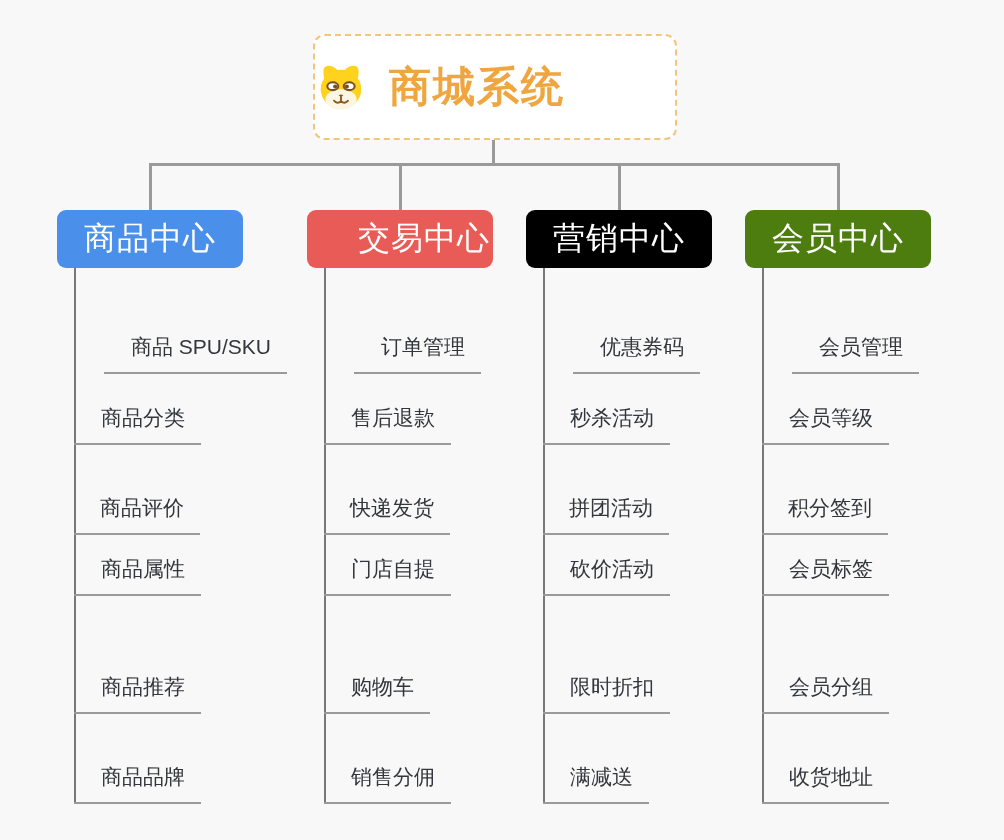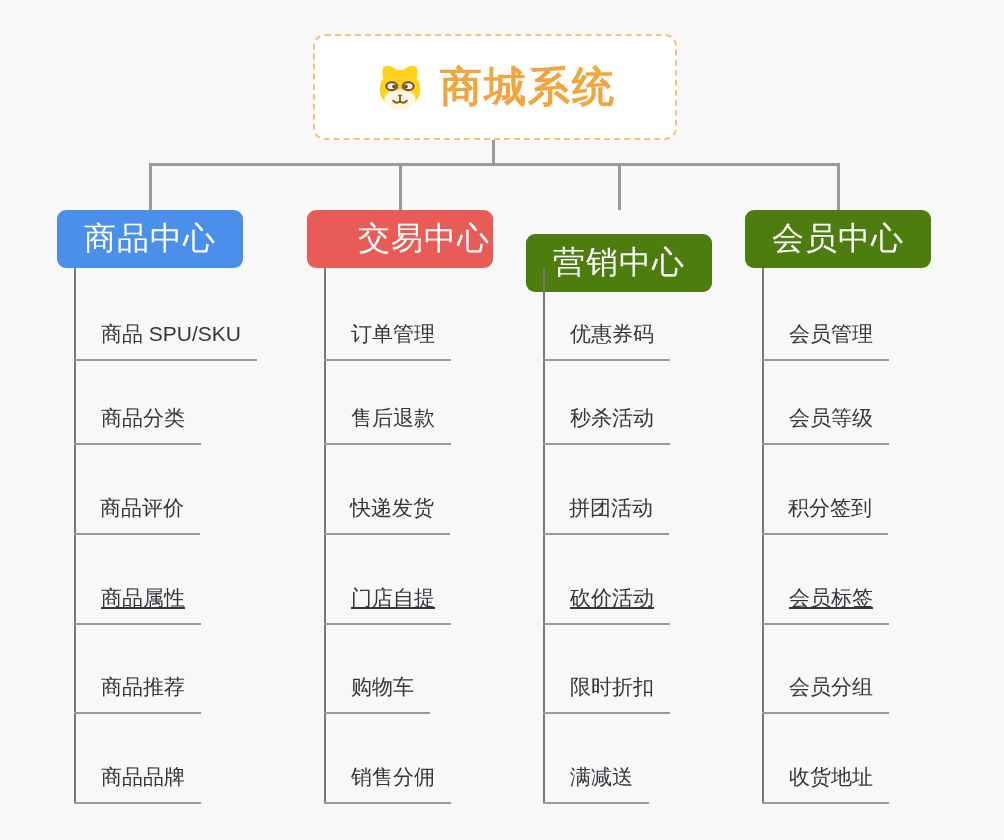--- a/index.html
+++ b/index.html
@@ -16,21 +16,21 @@
   .line { position:absolute; background:#9a9a9a; }
   .stem  { left:492px; top:140px; width:3px; height:24px; }
   .hbar  { left:149px; top:163px; width:691px; height:3px; }
   .drop  { top:163px; width:3px; height:47px; }
   .drop0 { left:149px; } .drop1 { left:399px; } .drop2 { left:618px; } .drop3 { left:837px; }
 
   
   .root {
     position:absolute; left:313px; top:34px; width:364px; height:106px;
     background:#ffffff; border:2px dashed #f2c57c; border-radius:12px;
-    display:flex; align-items:center; justify-content:center; gap:14px;
+    display:flex; align-items:center; gap:22px;
     cursor:pointer;
   }
   .root-label { font-size:42px; font-weight:600; color:#f0a63f; letter-spacing:2px; white-space:nowrap; }
   .root-icon { width:52px; height:50px; flex:0 0 auto; }
 
   
   .bnode {
     position:absolute; top:210px; width:186px; height:58px; border-radius:9px;
     color:#ffffff; font-size:32px; letter-spacing:1px;
     display:flex; align-items:center; justify-content:center;
@@ -44,22 +44,22 @@
 
   
   .child {
     position:absolute;
     font-size:21px; line-height:30px; color:#33363b;
     padding:0 16px 10px 27px;
     border-bottom:2px solid #9a9a9a;
     white-space:nowrap; cursor:pointer;
   }
   .c0 { left:74px; } .c1 { left:324px; } .c2 { left:543px; } .c3 { left:762px; }
-  .r0 { top:319px; } .r1 { top:403px; } .r2 { top:493px;padding-left:26px; }
-  .r3 { top:583px;text-decoration:underline; } .r4 { top:672px;text-align:center; } .r5 { top:762px; }
+  .r0 { top:332px;margin-left:30px; } .r1 { top:403px; } .r2 { top:493px;padding-left:26px; }
+  .r3 { top:554px; } .r4 { top:672px;text-align:center; } .r5 { top:762px; }
 </style>
 </head>
 <body>
 
 <div class="canvas">
 
   <div class="line stem"></div>
   <div class="line hbar"></div>
   <div class="line drop drop0"></div>
   <div class="line drop drop1"></div>
@@ -94,21 +94,21 @@
 
   <div class="bnode b1" style="background-color: rgb(232, 91, 86); padding-left: 48px;">交易中心</div>
   <div class="trunk t1"></div>
   <div class="child c1 r0">订单管理</div>
   <div class="child c1 r1">售后退款</div>
   <div class="child c1 r2">快递发货</div>
   <div class="child c1 r3">门店自提</div>
   <div class="child c1 r4">购物车</div>
   <div class="child c1 r5">销售分佣</div>
 
-  <div class="bnode b2" style="background-color: #4d7c0f; margin-top: 24px;">营销中心</div>
+  <div class="bnode b2" style="background-color: #000000;">营销中心</div>
   <div class="trunk t2"></div>
   <div class="child c2 r0">优惠券码</div>
   <div class="child c2 r1">秒杀活动</div>
   <div class="child c2 r2">拼团活动</div>
   <div class="child c2 r3">砍价活动</div>
   <div class="child c2 r4">限时折扣</div>
   <div class="child c2 r5">满减送</div>
 
   <div class="bnode b3" style="background-color: #4d7c0f;">会员中心</div>
   <div class="trunk t3"></div>

